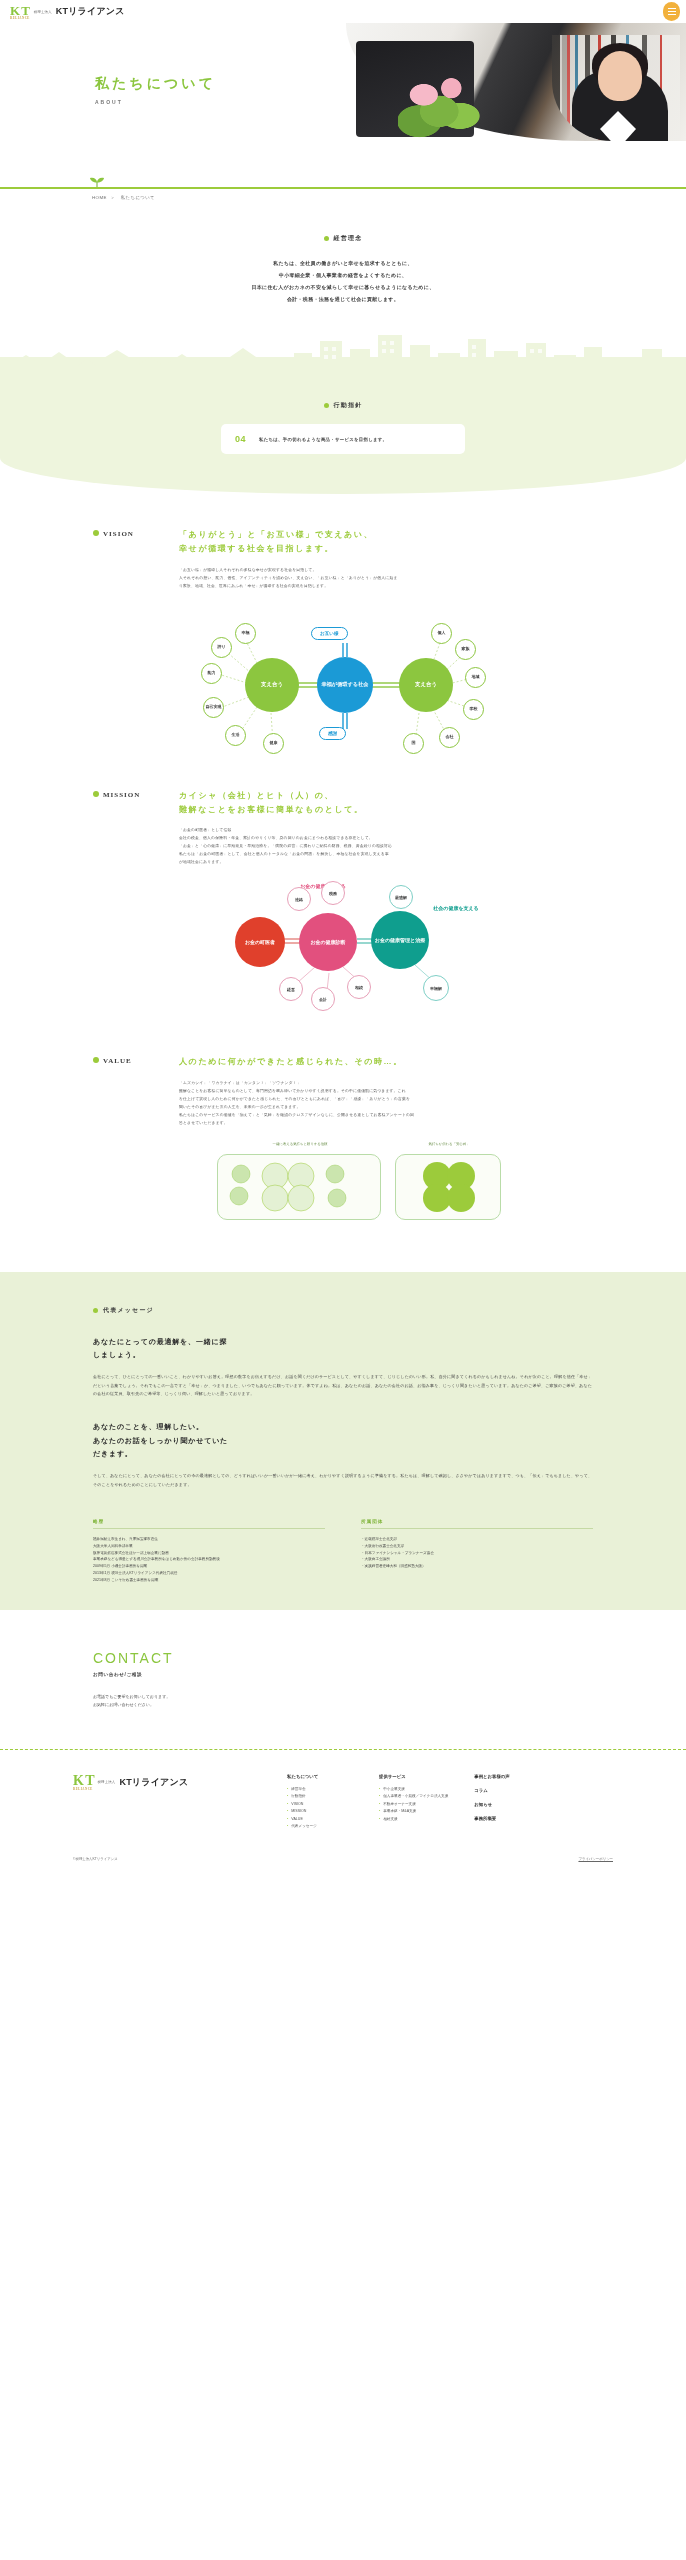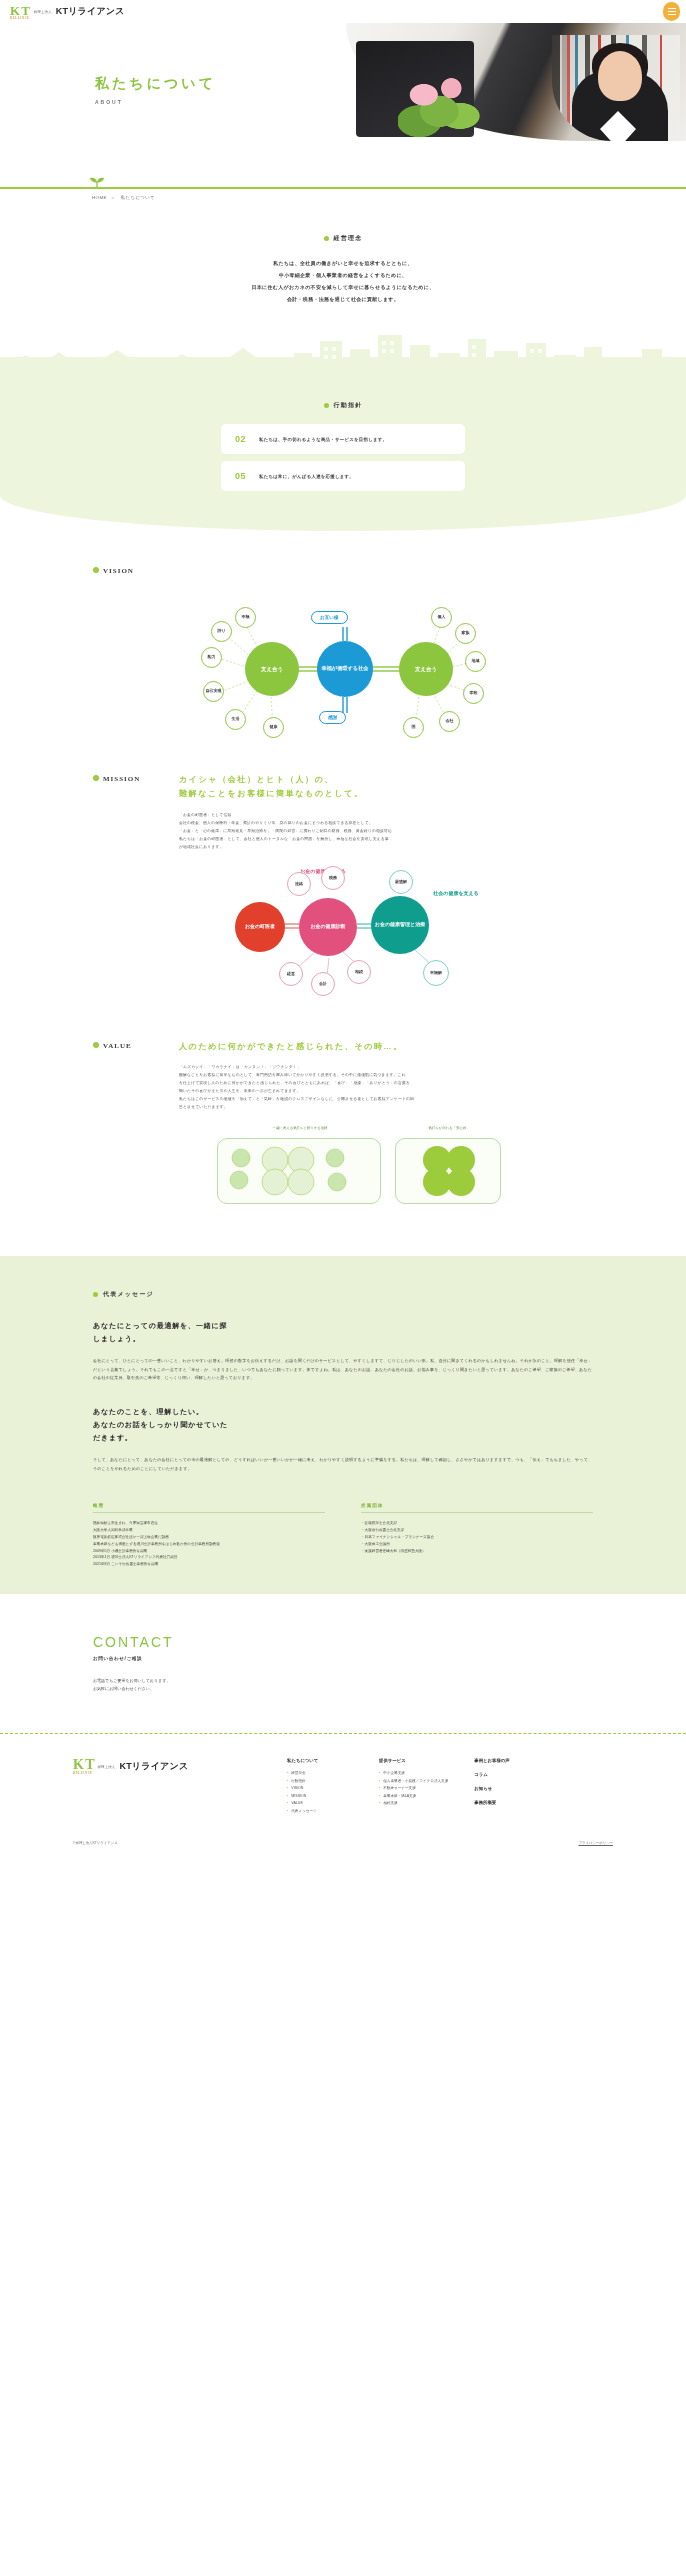--- a/index.html
+++ b/index.html
@@ -362,35 +362,40 @@
     </svg>
   </div>
 
   <div class="green-block">
     <div class="guide-heading">
       <span class="dot"></span>
       <h2>行動指針</h2>
     </div>
     <div class="guide-list">
       <div class="guide-item">
-        <span class="guide-num">02</span>
+        <span class="guide-num">04</span>
         <span class="guide-text">私たちは、手の切れるような商品・サービスを目指します。</span>
-      </div>
-      <div class="guide-item">
-        <span class="guide-num">05</span>
-        <span class="guide-text">私たちは常に、がんばる人達を応援します。</span>
       </div>
     </div>
   </div>
 
   <div class="block">
     <div class="block-inner">
       <div class="block-label">
         <span class="dot"></span>
         <span class="txt">VISION</span>
+      </div>
+      <div class="block-content">
+        <div class="block-title">「ありがとう」と「お互い様」で支えあい、</div>
+        <div class="block-title">幸せが循環する社会を目指します。</div>
+        <div class="block-desc">
+          <div>「お互い様」が循環し人それぞれの多様な幸せが実現する社会を目指して。</div>
+          <div>人それぞれの想い、能力、個性、アイデンティティを認め合い、支え合い、「お互い様」と「ありがとう」が個人に始ま</div>
+          <div>り家族、地域、社会、世界にあふれ「幸せ」が循環する社会の実現を目指します。</div>
+        </div>
       </div>
     </div>
 
     <div class="vision-diagram">
       <svg width="300" height="150" style="position:absolute;left:0;top:0">
         <line x1="95" y1="78" x2="125" y2="78" stroke="#8cc63f" stroke-width="1.4"></line>
         <line x1="95" y1="82" x2="125" y2="82" stroke="#8cc63f" stroke-width="1.4"></line>
         <line x1="178" y1="78" x2="208" y2="78" stroke="#8cc63f" stroke-width="1.4"></line>
         <line x1="178" y1="82" x2="208" y2="82" stroke="#8cc63f" stroke-width="1.4"></line>
         <line x1="150" y1="38" x2="150" y2="52" stroke="#1b9ad6" stroke-width="1.4"></line>

